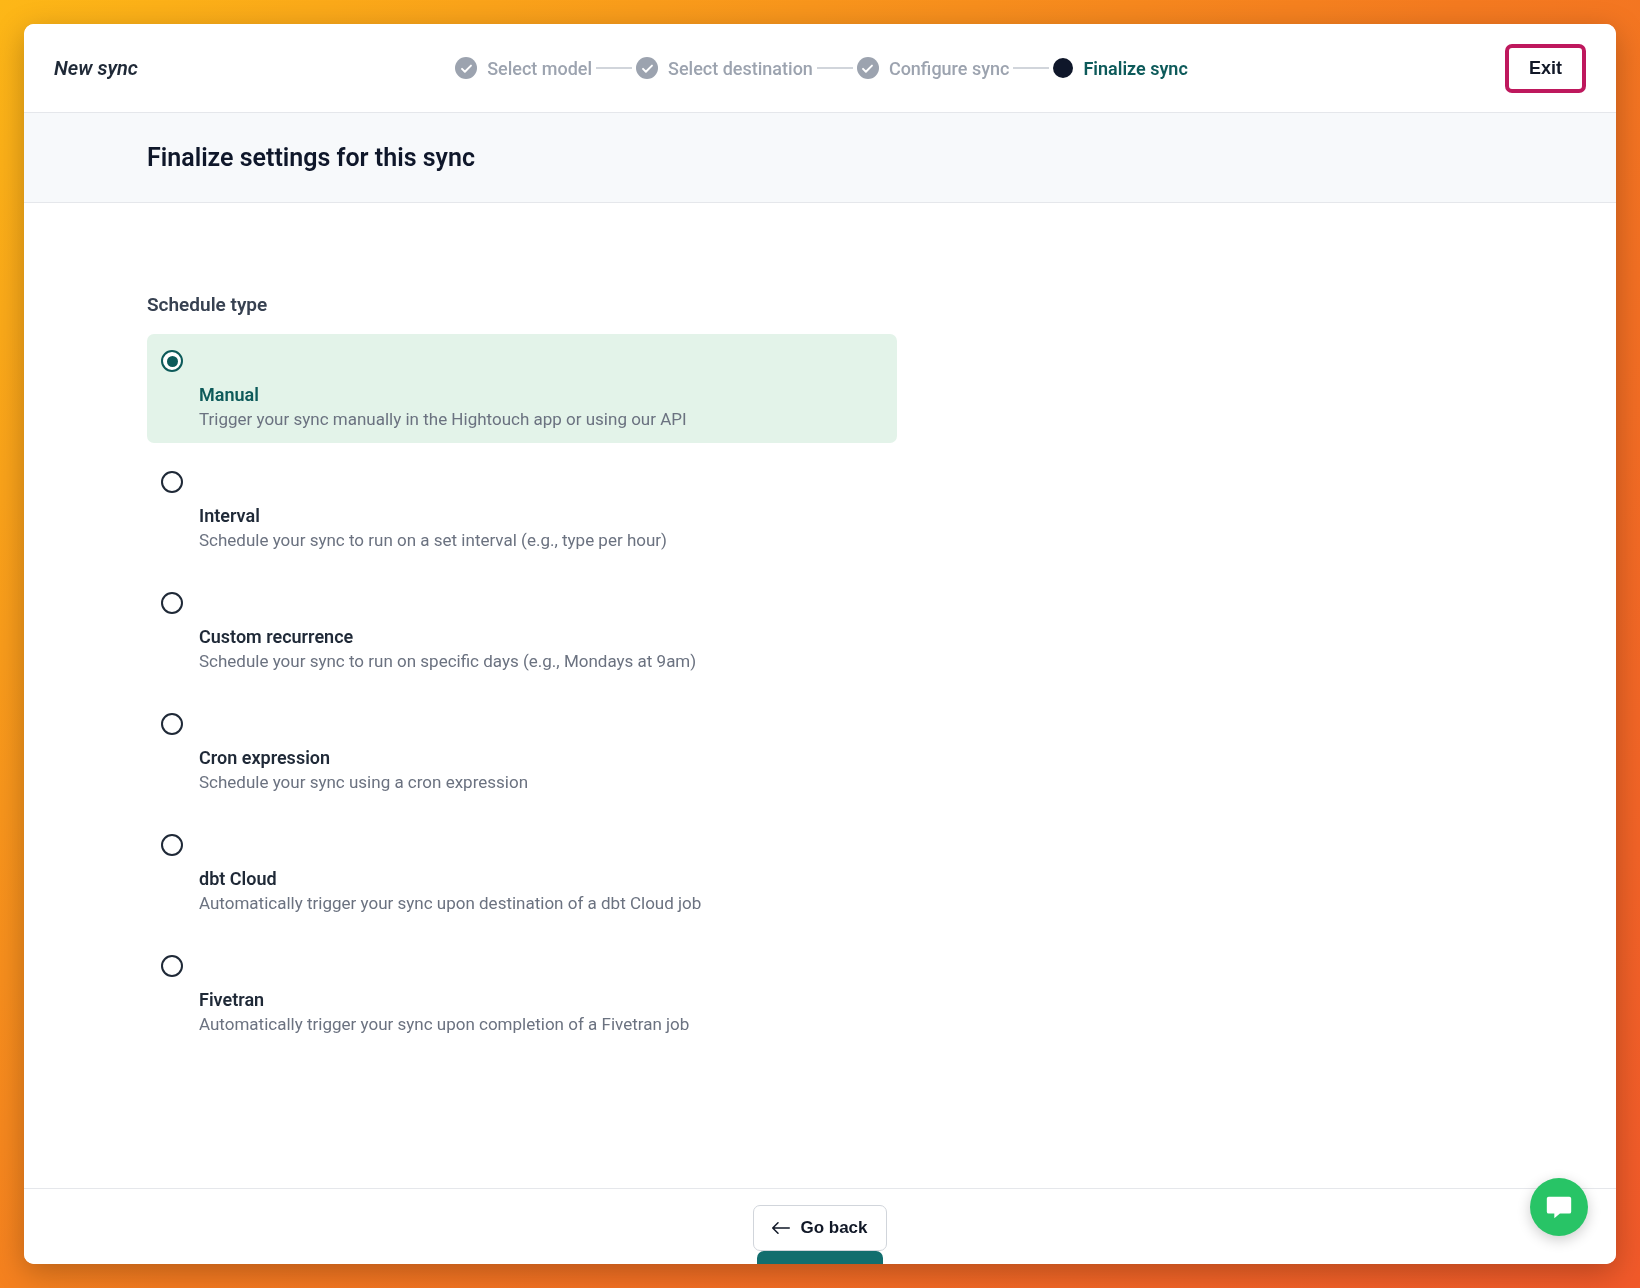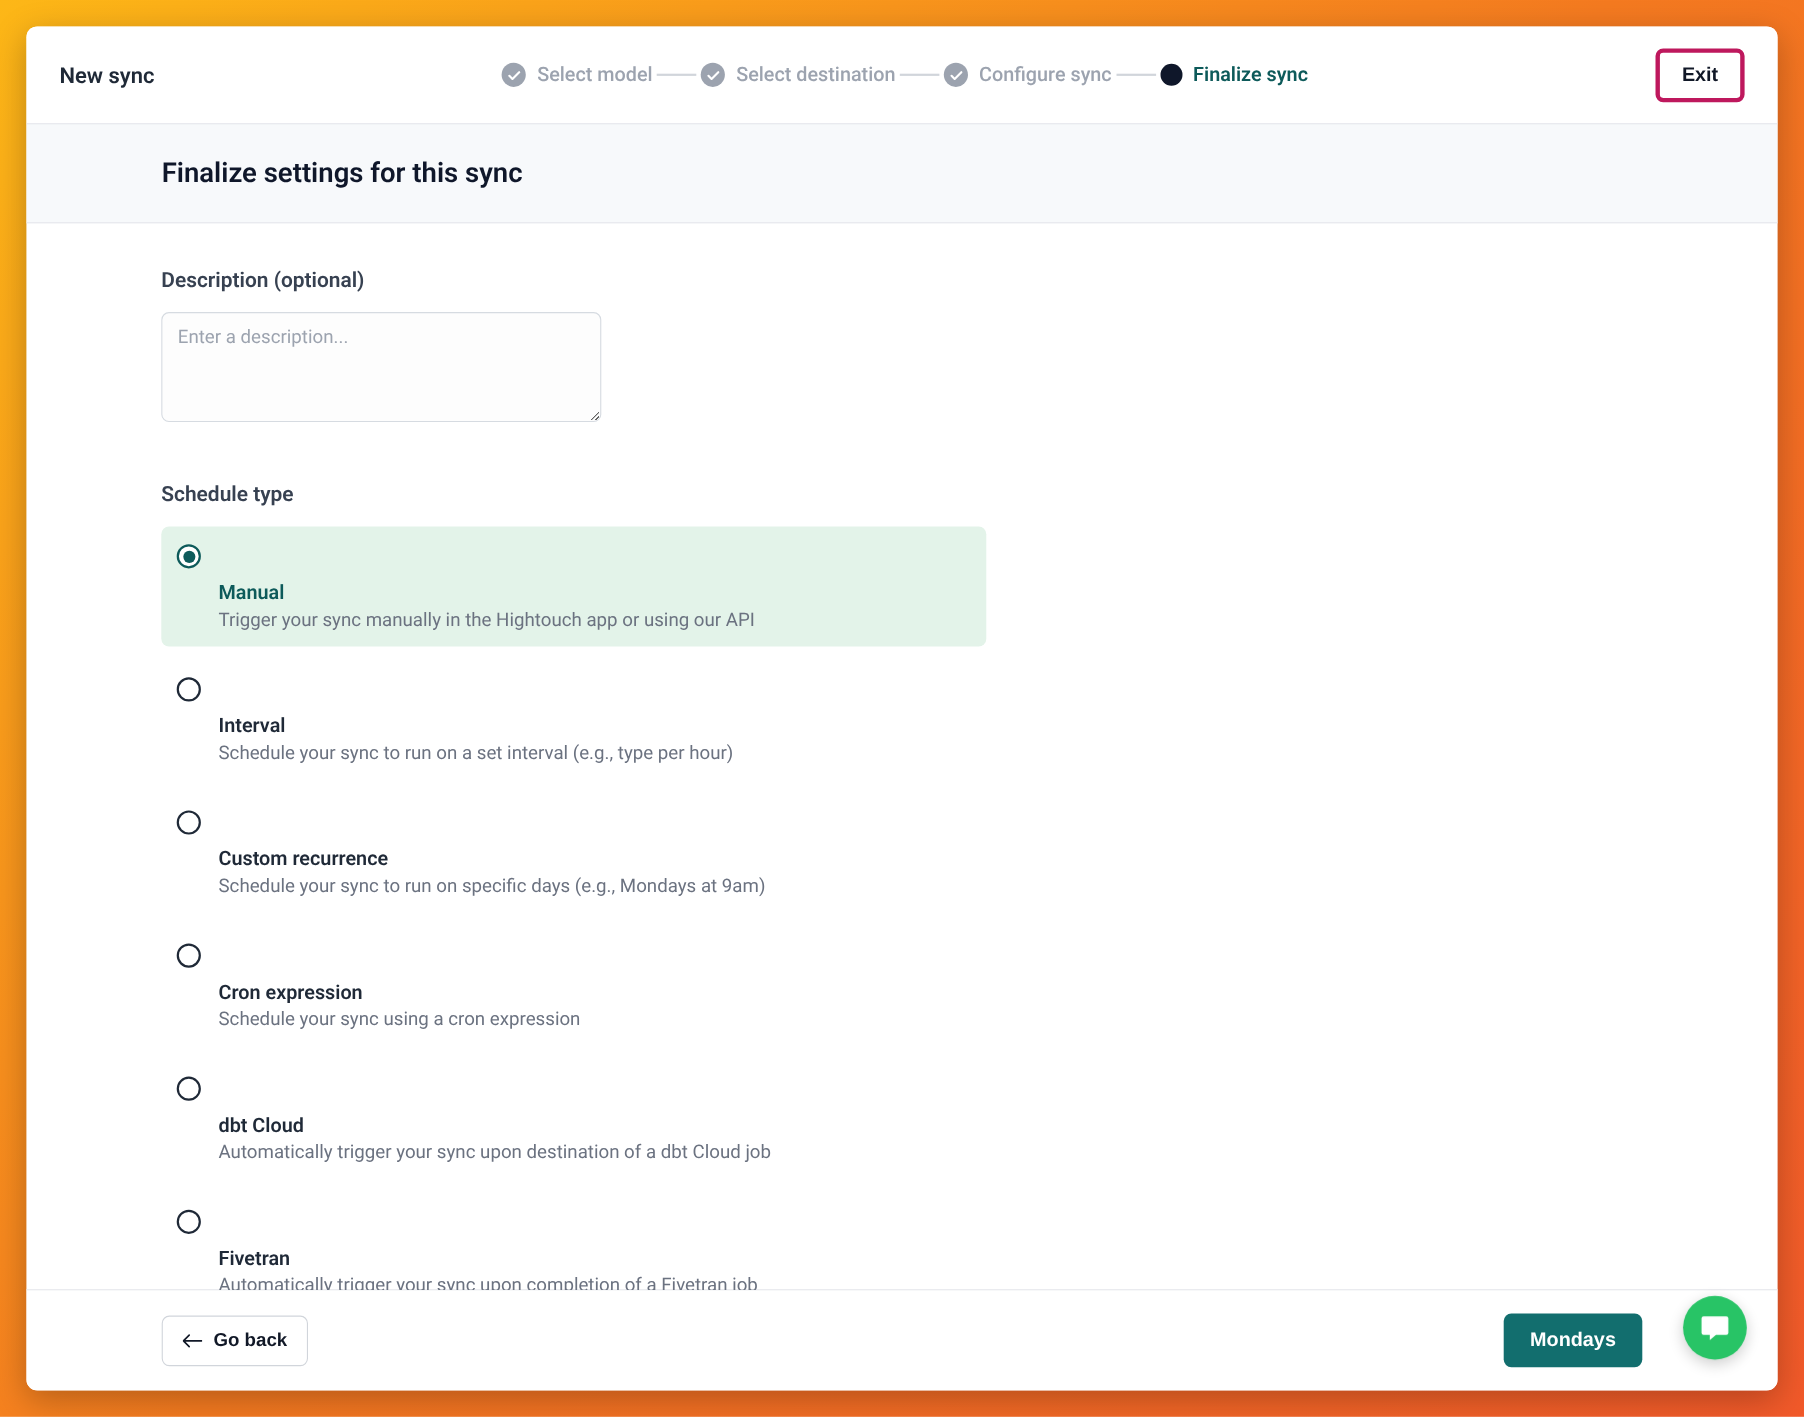--- a/index.html
+++ b/index.html
@@ -28,20 +28,21 @@
     display: flex;
     align-items: center;
     padding: 0 30px;
     height: 88px;
     background: #fff;
   }
   .topbar-title {
     font-size: 20px;
     font-weight: 600;
     color: #1f2937;
+    font-style: italic;
   }
   .stepper {
     flex: 1;
     display: flex;
     align-items: center;
     justify-content: center;
     gap: 4px;
   }
   .step {
     display: flex;
@@ -109,24 +110,25 @@
   .radio-item.selected .radio-circle { border-color: #0d5a5a; }
   .radio-dot {
     width: 11px; height: 11px; border-radius: 50%; background: #0d5a5a;
   }
   .radio-text { display: flex; flex-direction: column; gap: 4px; margin-top: 36px; }
   .radio-title { font-size: 18px; font-weight: 600; color: #1f2937; }
   .radio-item.selected .radio-title { color: #0d5a5a; }
   .radio-desc { font-size: 17px; color: #6b7280; font-weight: 400; }
   
   .footer {
-    height: 92px; border-top: 1px solid #e5e7eb;
+    height: 76px; border-top: 1px solid #e5e7eb;
     display: flex; align-items: center; justify-content: space-between;
-    padding: 2px 123px;
-    background: #fff;
+    padding: 16px 123px;
+    background: #fff;
+    flex-direction: column;
   }
   .goback-btn {
     display: inline-flex; align-items: center; gap: 10px;
     background: #fff; border: 1px solid #d1d5db; border-radius: 7px;
     padding: 12px 18px; font-size: 17px; font-weight: 600; color: #111827;
     cursor: pointer;
   }
   .goback-btn svg { width: 18px; height: 14px; fill: none; stroke: #111827; stroke-width: 2; }
   .finish-btn {
     background: #126e6e; border: none; border-radius: 7px;
@@ -185,24 +187,20 @@
     </div>
 
     <button class="exit-btn">Exit</button>
   </div>
 
   <div class="subheader">
     <h2>Finalize settings for this sync</h2>
   </div>
 
   <div class="content">
-    <div>
-      <div class="section-label">Description (optional)</div>
-      <textarea class="desc-textarea" placeholder="Enter a description..." style=""></textarea>
-    </div>
 
     <div class="schedule-block">
       <div class="section-label">Schedule type</div>
       <div class="radio-group">
 
         <div class="radio-item selected">
           <span class="radio-circle">
               <span class="radio-dot"></span>
             </span>
           <span class="radio-text">

